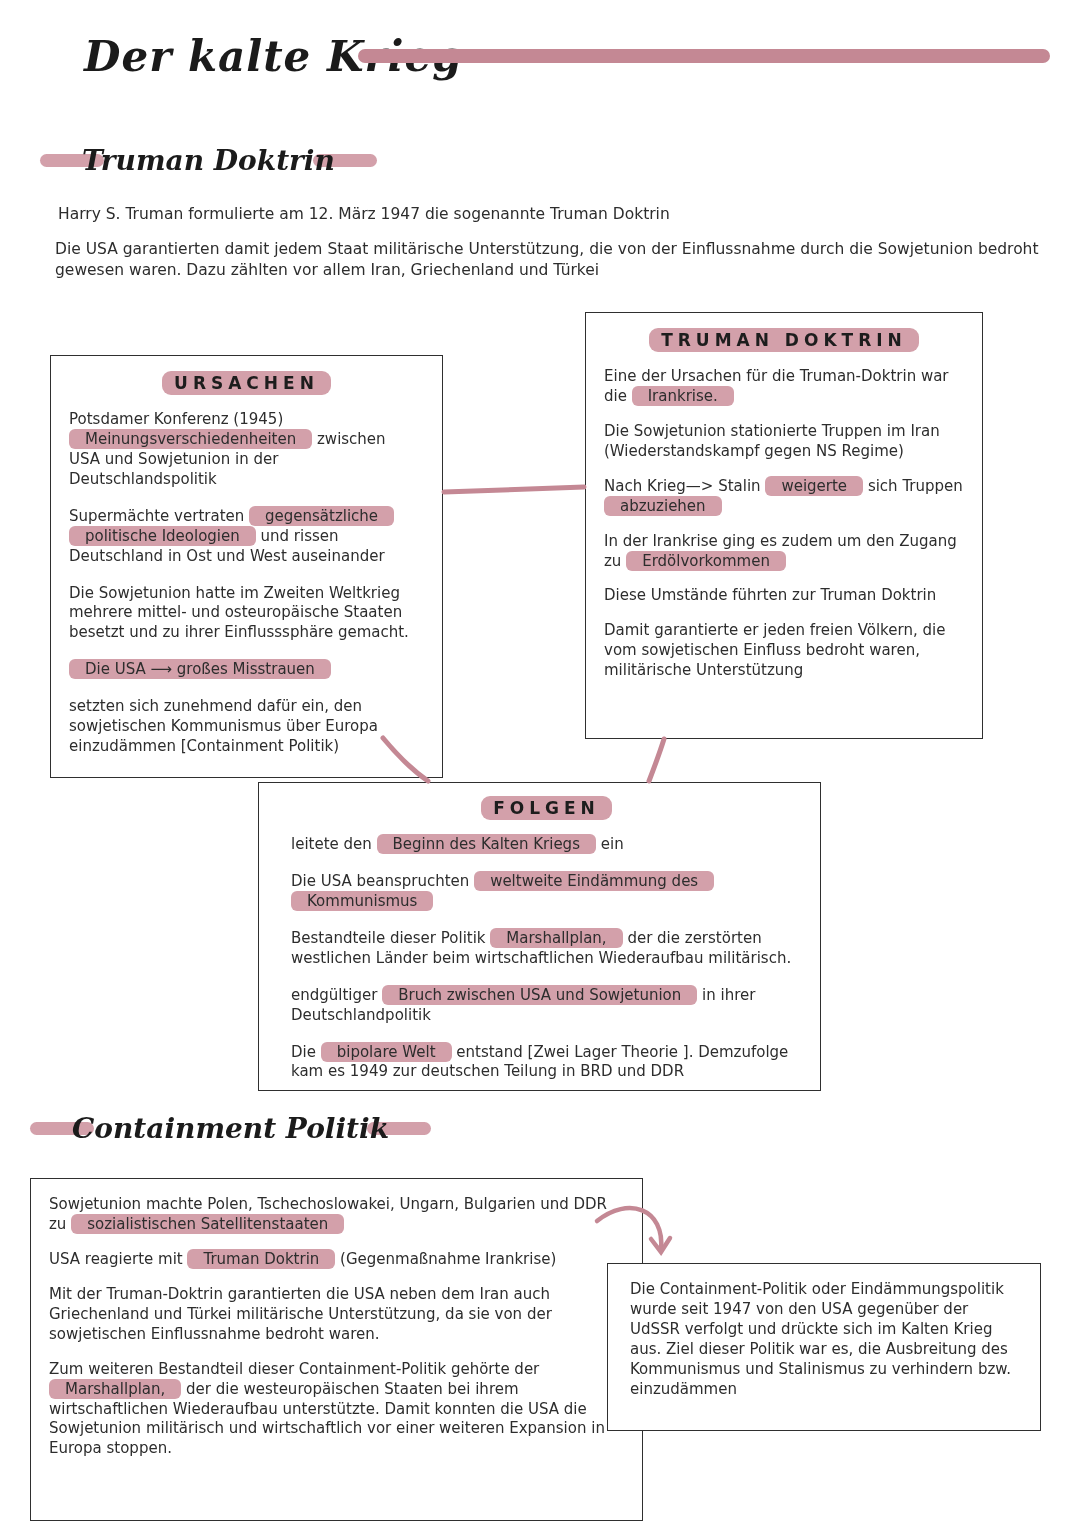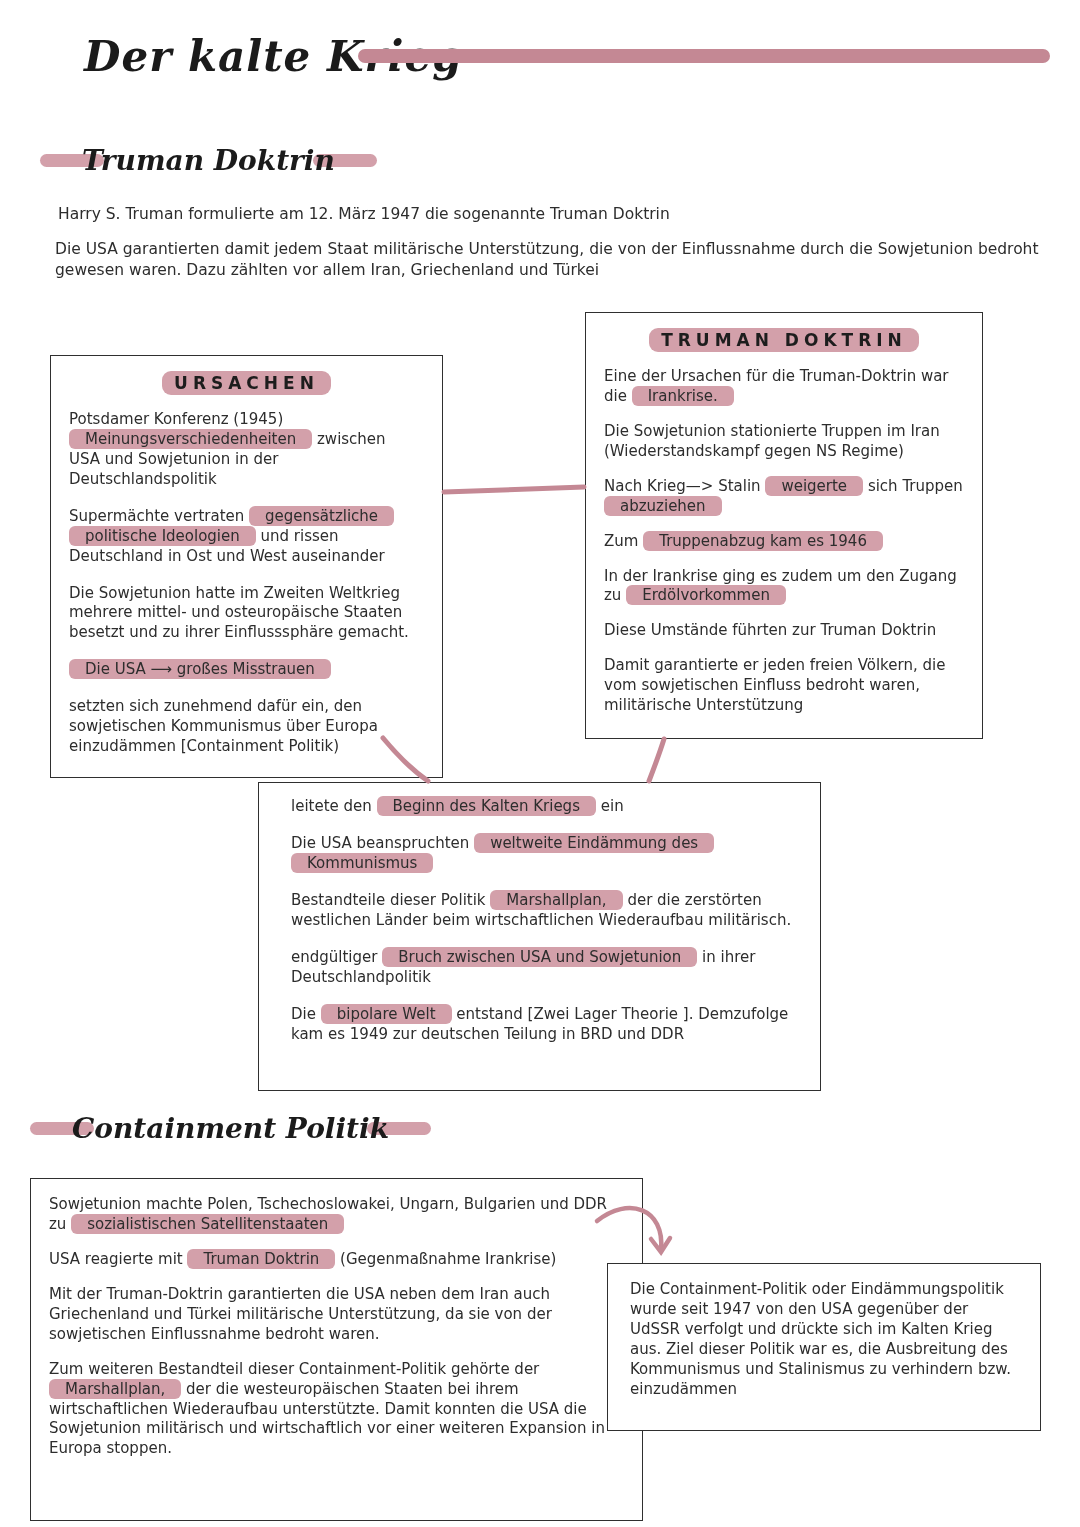--- a/index.html
+++ b/index.html
@@ -91,28 +91,30 @@
   </div>
 
   <div class="notebox" id="box-truman">
     <div class="box-title">
       <span class="ttl">TRUMAN DOKTRIN</span>
     </div>
     <div class="box-body">
         <p class="para"><span>Eine der Ursachen für die Truman-Doktrin war die </span><span class="hl">Irankrise.</span></p>
         <p class="para"><span>Die Sowjetunion stationierte Truppen im Iran (Wiederstandskampf gegen NS Regime)</span></p>
         <p class="para"><span>Nach Krieg—&gt; Stalin </span><span class="hl">weigerte</span><span> sich Truppen</span><br><span class="hl">abzuziehen</span></p>
-        <p class="para"><span>Zum </span><span class="hl">Truppenabzug kam es 1946</span></p>
         <p class="para"><span>In der Irankrise ging es zudem um den Zugang zu </span><span class="hl">Erdölvorkommen</span></p>
         <p class="para"><span>Diese Umstände führten zur Truman Doktrin</span></p>
         <p class="para"><span>Damit garantierte er jeden freien Völkern, die vom sowjetischen Einfluss bedroht waren, militärische Unterstützung</span></p>
       </div>
   </div>
 
   <div class="notebox" id="box-folgen">
+    <div class="box-title">
+      <span class="ttl">FOLGEN</span>
+    </div>
     <div class="box-body">
         <p class="para"><span>leitete den </span><span class="hl">Beginn des Kalten Kriegs</span><span> ein</span></p>
         <p class="para"><span>Die USA beanspruchten </span><span class="hl">weltweite Eindämmung des Kommunismus</span></p>
         <p class="para"><span>Bestandteile dieser Politik </span><span class="hl">Marshallplan,</span><span> der die zerstörten westlichen Länder beim wirtschaftlichen Wiederaufbau militärisch.</span></p>
         <p class="para"><span>endgültiger </span><span class="hl">Bruch zwischen USA und Sowjetunion</span><span> in ihrer Deutschlandpolitik</span></p>
         <p class="para"><span>Die </span><span class="hl">bipolare Welt</span><span> entstand [Zwei Lager Theorie ]. Demzufolge kam es 1949 zur deutschen Teilung in BRD und DDR</span></p>
       </div>
   </div>
 
   <div class="section-heading" id="containment-heading">

